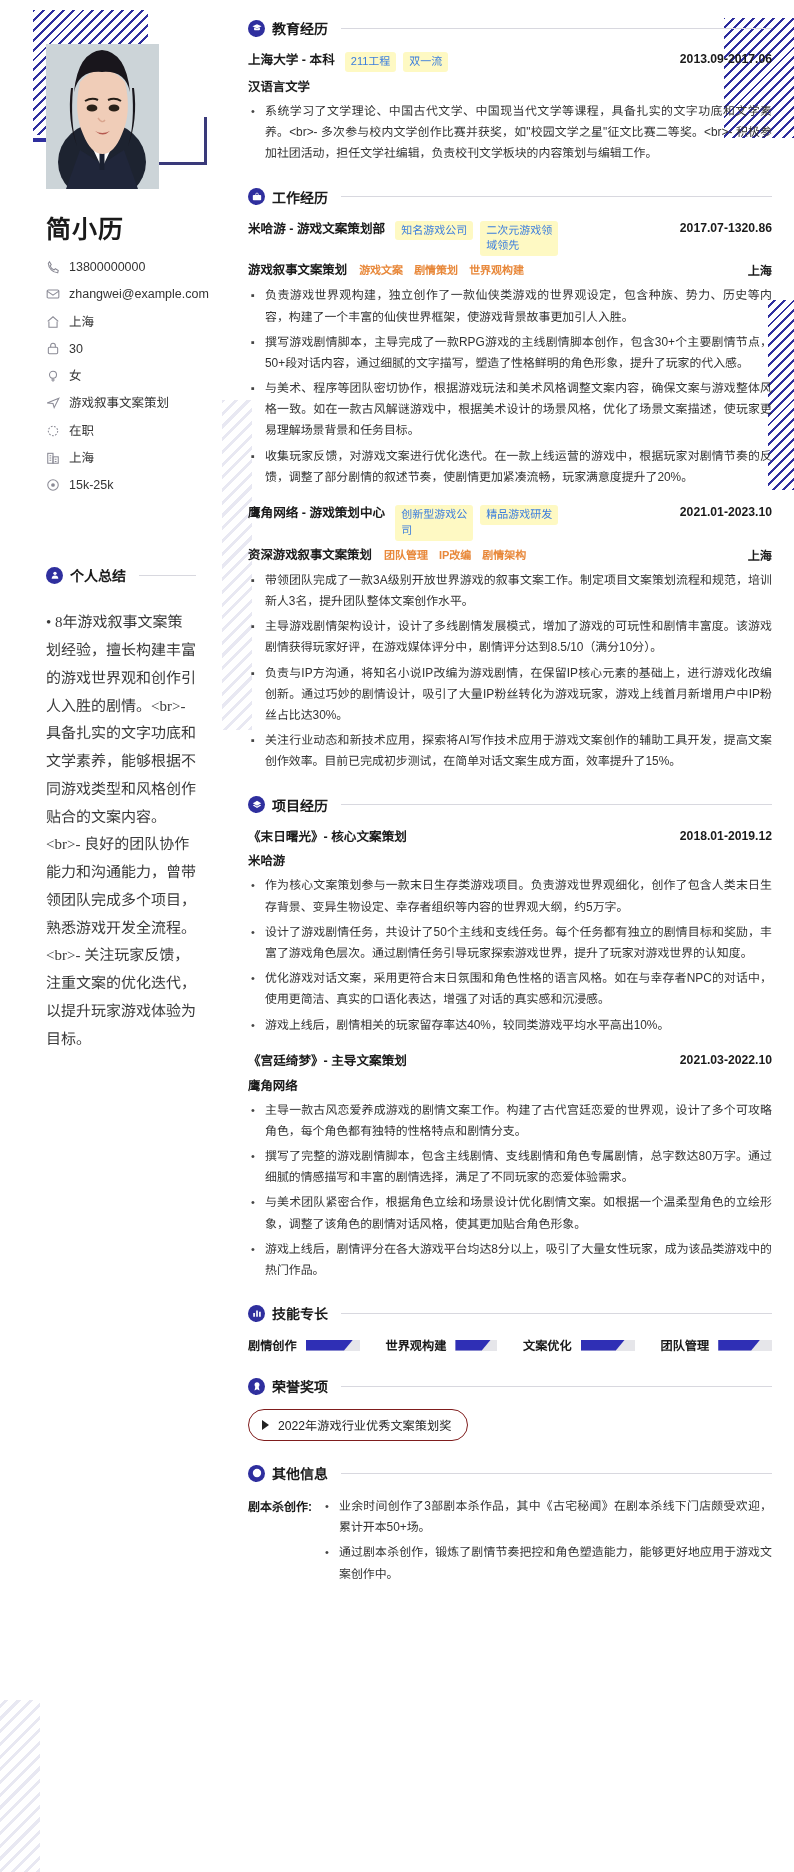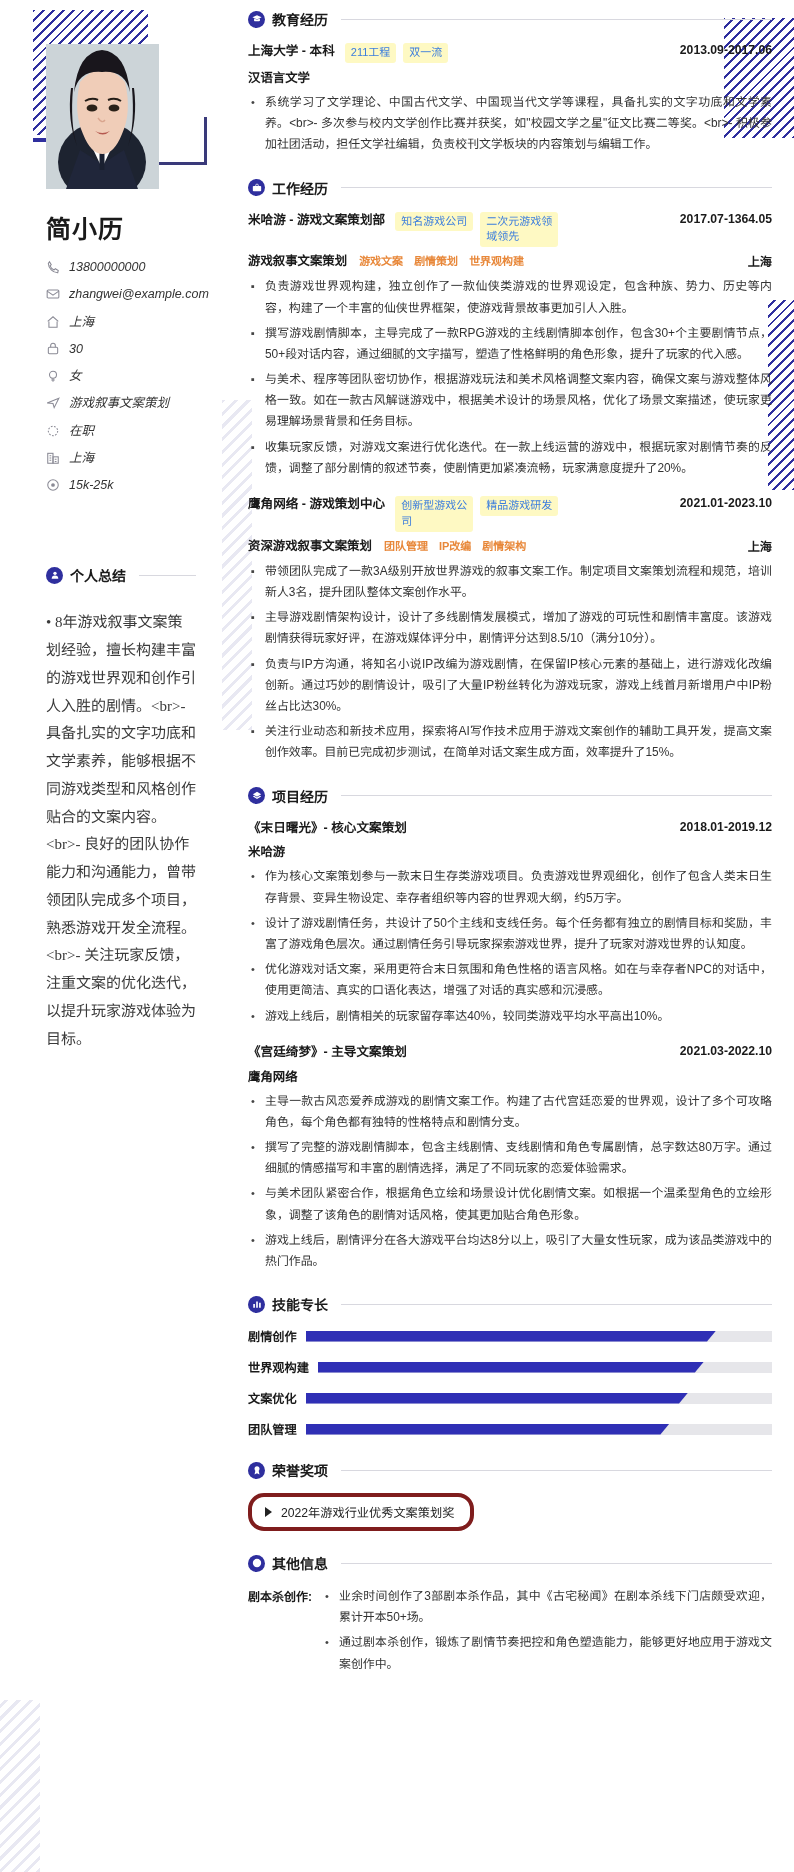--- a/index.html
+++ b/index.html
@@ -42,39 +42,39 @@
   #deco-corner {
     position: absolute; left: 155px; top: 117px;
     width: 52px; height: 48px;
     border-right: 3px solid #3a3a7a;
     border-bottom: 3px solid #3a3a7a;
   }
 
   
   .page { position: relative; width: 794px; display: flex; align-items: flex-start; }
   .sidebar { width: 240px; flex: 0 0 240px; padding: 16px 18px 0 0; position: relative; }
-  .main { flex: 1 1 auto; padding: 9px 22px 0 8px; position: relative; }
+  .main { flex: 1 1 auto; padding: 18px 22px 0 8px; position: relative; }
 
   
   .photo-wrap { position: relative; margin: 28px 0 0 46px; width: 113px; height: 145px; z-index: 2; }
   .photo {
     width: 113px; height: 145px;
     background: #c9d2d6;
     overflow: hidden; position: relative;
   }
 
   
   .name {
     margin: 20px 0 14px 46px;
     font-size: 25px; font-weight: 700; color: #1a1a1a; letter-spacing: 1px;
   }
   .contact-list { margin: 0 0 0 46px; }
   .contact-item {
     display: flex; align-items: center; gap: 9px;
-    font-size: 12.5px; color: #333; margin-bottom: 11px; line-height: 1.3; font-style: italic;
+    font-size: 12.5px; color: #333; margin-bottom: 11px; line-height: 1.3;
   }
   .contact-item .ico { width: 14px; height: 14px; flex: 0 0 14px; color: #8a8a95; }
   .contact-item .ico svg { width: 14px; height: 14px; display: block; }
 
   
   .sec-head { display: flex; align-items: center; gap: 7px; margin: 0 0 13px 0; }
   .sec-badge {
     width: 17px; height: 17px; border-radius: 50%;
     background: #2f2f9e; color: #fff;
     display: flex; align-items: center; justify-content: center;
@@ -116,33 +116,33 @@
   .entry-loc { font-size: 12.2px; font-weight: 700; color: #1a1a1a; white-space: nowrap; padding-top: 1px; }
   .entry-sub { font-size: 12.4px; font-weight: 700; color: #1a1a1a; margin: 5px 0 6px 0; }
   .entry-role { font-size: 12.4px; font-weight: 700; color: #1a1a1a; }
 
   .desc { font-size: 11.9px; line-height: 1.78; color: #333; }
   .desc-item { display: flex; gap: 7px; margin-bottom: 4px; }
   .desc-item .mk { flex: 0 0 10px; color: #444; font-size: 11px; line-height: 1.85; text-align: center; }
   .desc-item .tx { flex: 1 1 auto; text-align: justify; }
 
   
-  .skill-grid { display: grid; grid-template-columns: 1fr; gap: 13px 26px; margin-top: 10px; }
+  .skill-grid { display: grid; grid-template-columns: 1fr 1fr 1fr 1fr; gap: 13px 26px; margin-top: 10px; }
   .skill { display: flex; align-items: center; gap: 9px; }
   .skill-name { font-size: 12.2px; font-weight: 700; color: #1a1a1a; white-space: nowrap; }
   .skill-track {
     flex: 1 1 auto; height: 11px; background: #e6e6ea; position: relative; overflow: hidden;
   }
   .skill-fill { height: 11px; background: #2f2fb5; position: absolute; left: 0; top: 0;
     clip-path: polygon(0 0, 100% 0, calc(100% - 9px) 100%, 0 100%); }
 
   
   .honor-chip {
     display: inline-flex; align-items: center; gap: 9px;
-    border: 4px solid #7f1d1d; border-radius: 16px;
+    border: 1px solid #7f1d1d; border-radius: 16px;
     padding: 6px 16px 6px 13px; font-size: 12.2px; color: #222;
   }
   .honor-chip .tri { width: 0; height: 0; border-left: 7px solid #222;
     border-top: 5px solid transparent; border-bottom: 5px solid transparent; }
 
   
   .other-row { display: flex; gap: 10px; align-items: flex-start; }
   .other-label { font-size: 12px; font-weight: 700; color: #1a1a1a; white-space: nowrap; padding-top: 1px; }
   .other-body { flex: 1 1 auto; }
 </style>
@@ -329,21 +329,21 @@
       </div>
 
       <div class="entry">
         <div class="entry-row">
           <span class="entry-title">米哈游 - 游戏文案策划部</span>
           <span class="tags">
             <span class="tag">知名游戏公司</span>
             <span class="tag">二次元游戏领域领先</span>
           </span>
           <span class="spacer"></span>
-          <span class="entry-date">2017.07-1364.05</span>
+          <span class="entry-date">2017.07-1320.86</span>
         </div>
         <div class="entry-row">
           <span class="entry-role">游戏叙事文案策划</span>
           <span class="tags">
             <span class="tag skill">游戏文案</span>
             <span class="tag skill">剧情策划</span>
             <span class="tag skill">世界观构建</span>
           </span>
           <span class="spacer"></span>
           <span class="entry-loc">上海</span>

